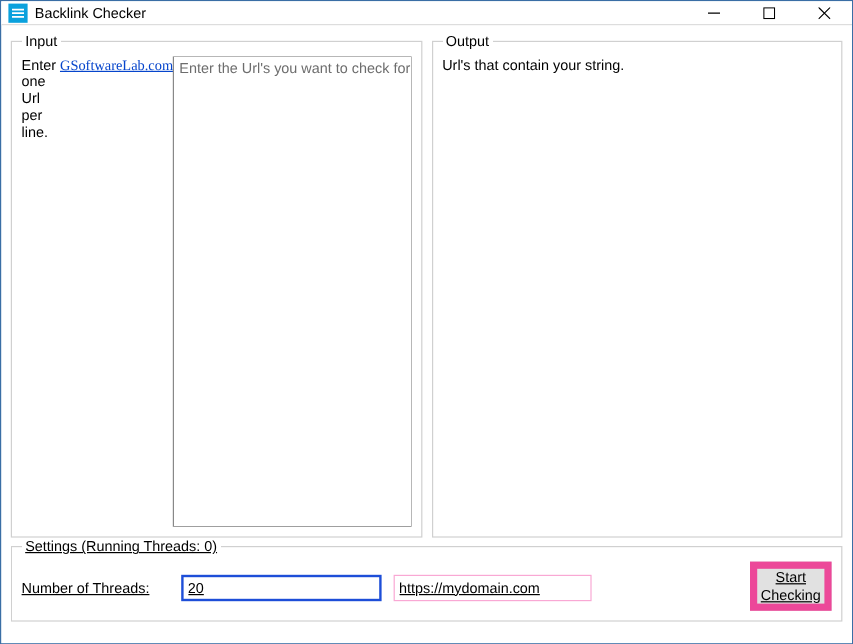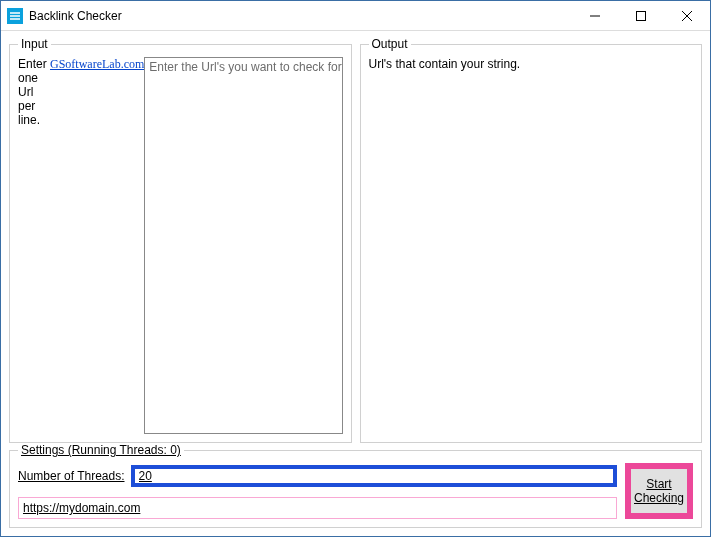--- a/index.html
+++ b/index.html
@@ -7,21 +7,21 @@
     margin: 0;
     font-family: "Segoe UI", Tahoma, sans-serif;
     font-size: 12px;
     background: #fff;
     width: 711px;
     height: 537px;
     overflow: hidden;
     border: 1px solid #3a6ea5;
   }
   .titlebar {
-    height: 30px;
+    height: 20px;
     background: #fff;
     display: flex;
     align-items: center;
     padding-left: 6px;
     border-bottom: 1px solid #ddd;
   }
   .titlebar .app-icon {
     width: 16px;
     height: 16px;
     background: #0aa1dd;
@@ -113,21 +113,20 @@
     text-decoration: underline;
   }
   .settings-body {
     display: flex;
     gap: 8px;
     align-items: stretch;
   }
   .settings-fields {
     flex: 1 1 auto;
     display: flex;
-    flex-direction: column;
     gap: 10px;
     padding-top: 2px;
   }
   .field-row {
     display: flex;
     align-items: center;
     gap: 6px;
   }
   .field-row label {
     font-size: 12px;
@@ -137,21 +136,22 @@
   .field-row input[type=text] {
     flex: 1 1 auto;
     height: 22px;
     border: 1px solid #f9a8d4;
     font-family: "Segoe UI", Tahoma, sans-serif;
     font-size: 12px;
     padding: 1px 4px;
     outline: none;
   }
   .field-row input.focused {
-    border: 4px solid #1d4ed8;
+    border: 2px solid #1d4ed8;
+    margin-left: 20px;
   }
   .start-btn {
     width: 68px;
     background: #e1e1e1;
     border: 6px solid #ec4899;
     font-family: "Segoe UI", Tahoma, sans-serif;
     font-size: 12px;
     color: #000;
     text-align: center;
     line-height: 1.2;

